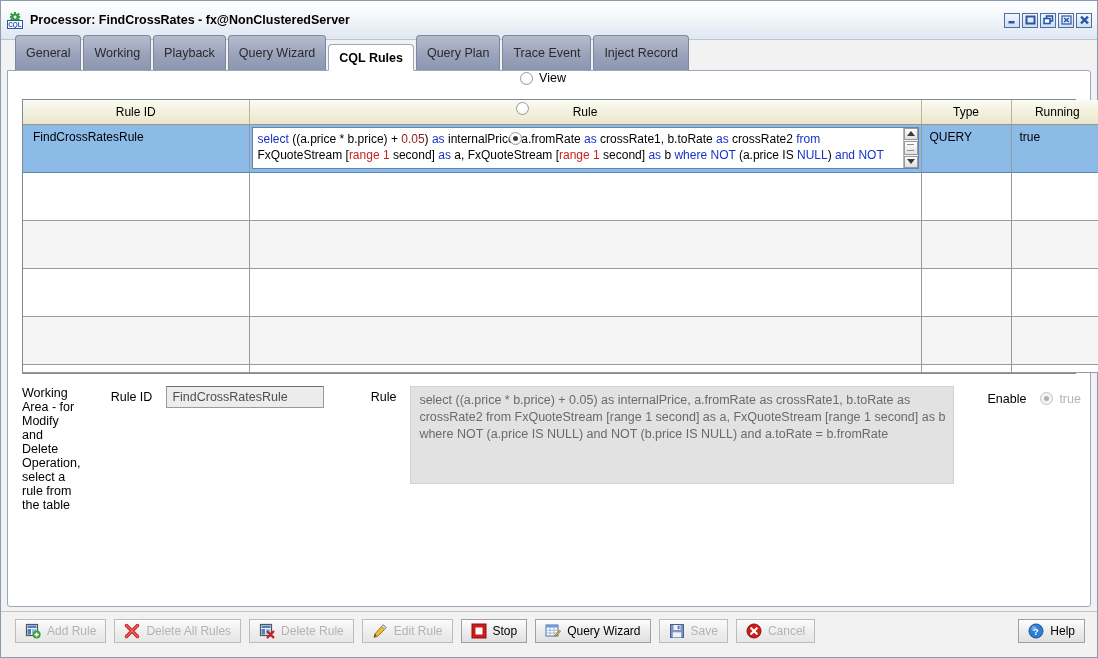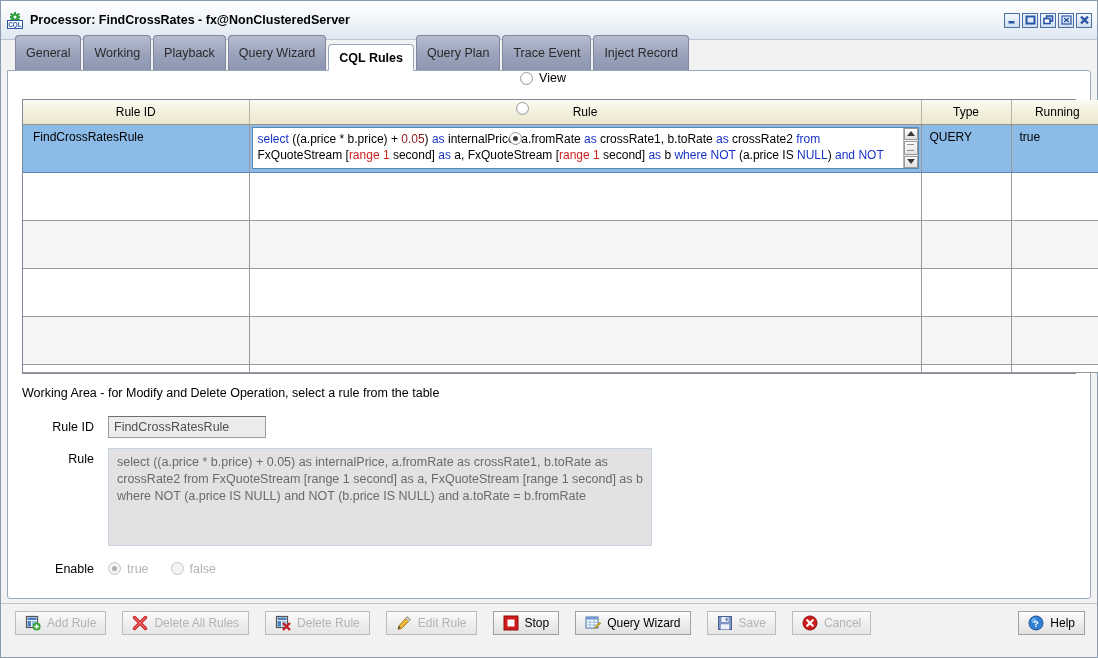--- a/index.html
+++ b/index.html
@@ -189,21 +189,21 @@
     display:block;width:7px;height:5px;
     border-top:1px solid #8d8d8d;border-bottom:1px solid #8d8d8d;
   }
   .tri{width:0;height:0;border-left:4px solid transparent;border-right:4px solid transparent;}
   .tri.up{border-bottom:5px solid #3a3a3a;}
   .tri.down{border-top:5px solid #3a3a3a;}
 
   
   .workarea{
     flex:1;padding:12px 14px 0 14px;box-sizing:border-box;
-    display:flex;flex-direction:column;
+    display:flex;
   }
   .work-title{font-size:12.5px;color:#000;margin-bottom:16px;}
   .field-row{display:flex;align-items:flex-start;margin-bottom:10px;}
   .field-label{
     width:72px;text-align:right;font-size:12.5px;color:#000;
     padding-top:4px;margin-right:14px;flex:0 0 auto;
   }
   .text-input{
     width:158px;height:22px;
     background:#ececec;
@@ -223,25 +223,25 @@
     font-size:12.5px;color:#6a6a6a;
     padding:5px 8px;
     line-height:17px;
   }
   .enable-row{display:flex;align-items:flex-start;margin-top:6px;}
 
   
   .btnbar{
     height:38px;min-height:38px;
     border-top:1px solid #c2c2c2;
-    margin:0 0 16px 0;
+    margin:0 0 8px 0;
     display:flex;align-items:center;
     padding:0 8px 0 14px;
     box-sizing:border-box;
-    gap:16px;
+    gap:8px;
     background:#f2f2f2;
   }
   .btn{
     height:24px;
     padding:0 9px;
     display:flex;align-items:center;gap:6px;
     background:linear-gradient(to bottom,#fdfdfd 0%,#ededed 50%,#e0e0e0 100%);
     border:1px solid #a0a0a0;
     box-sizing:border-box;
     font-size:12px;color:#000;

